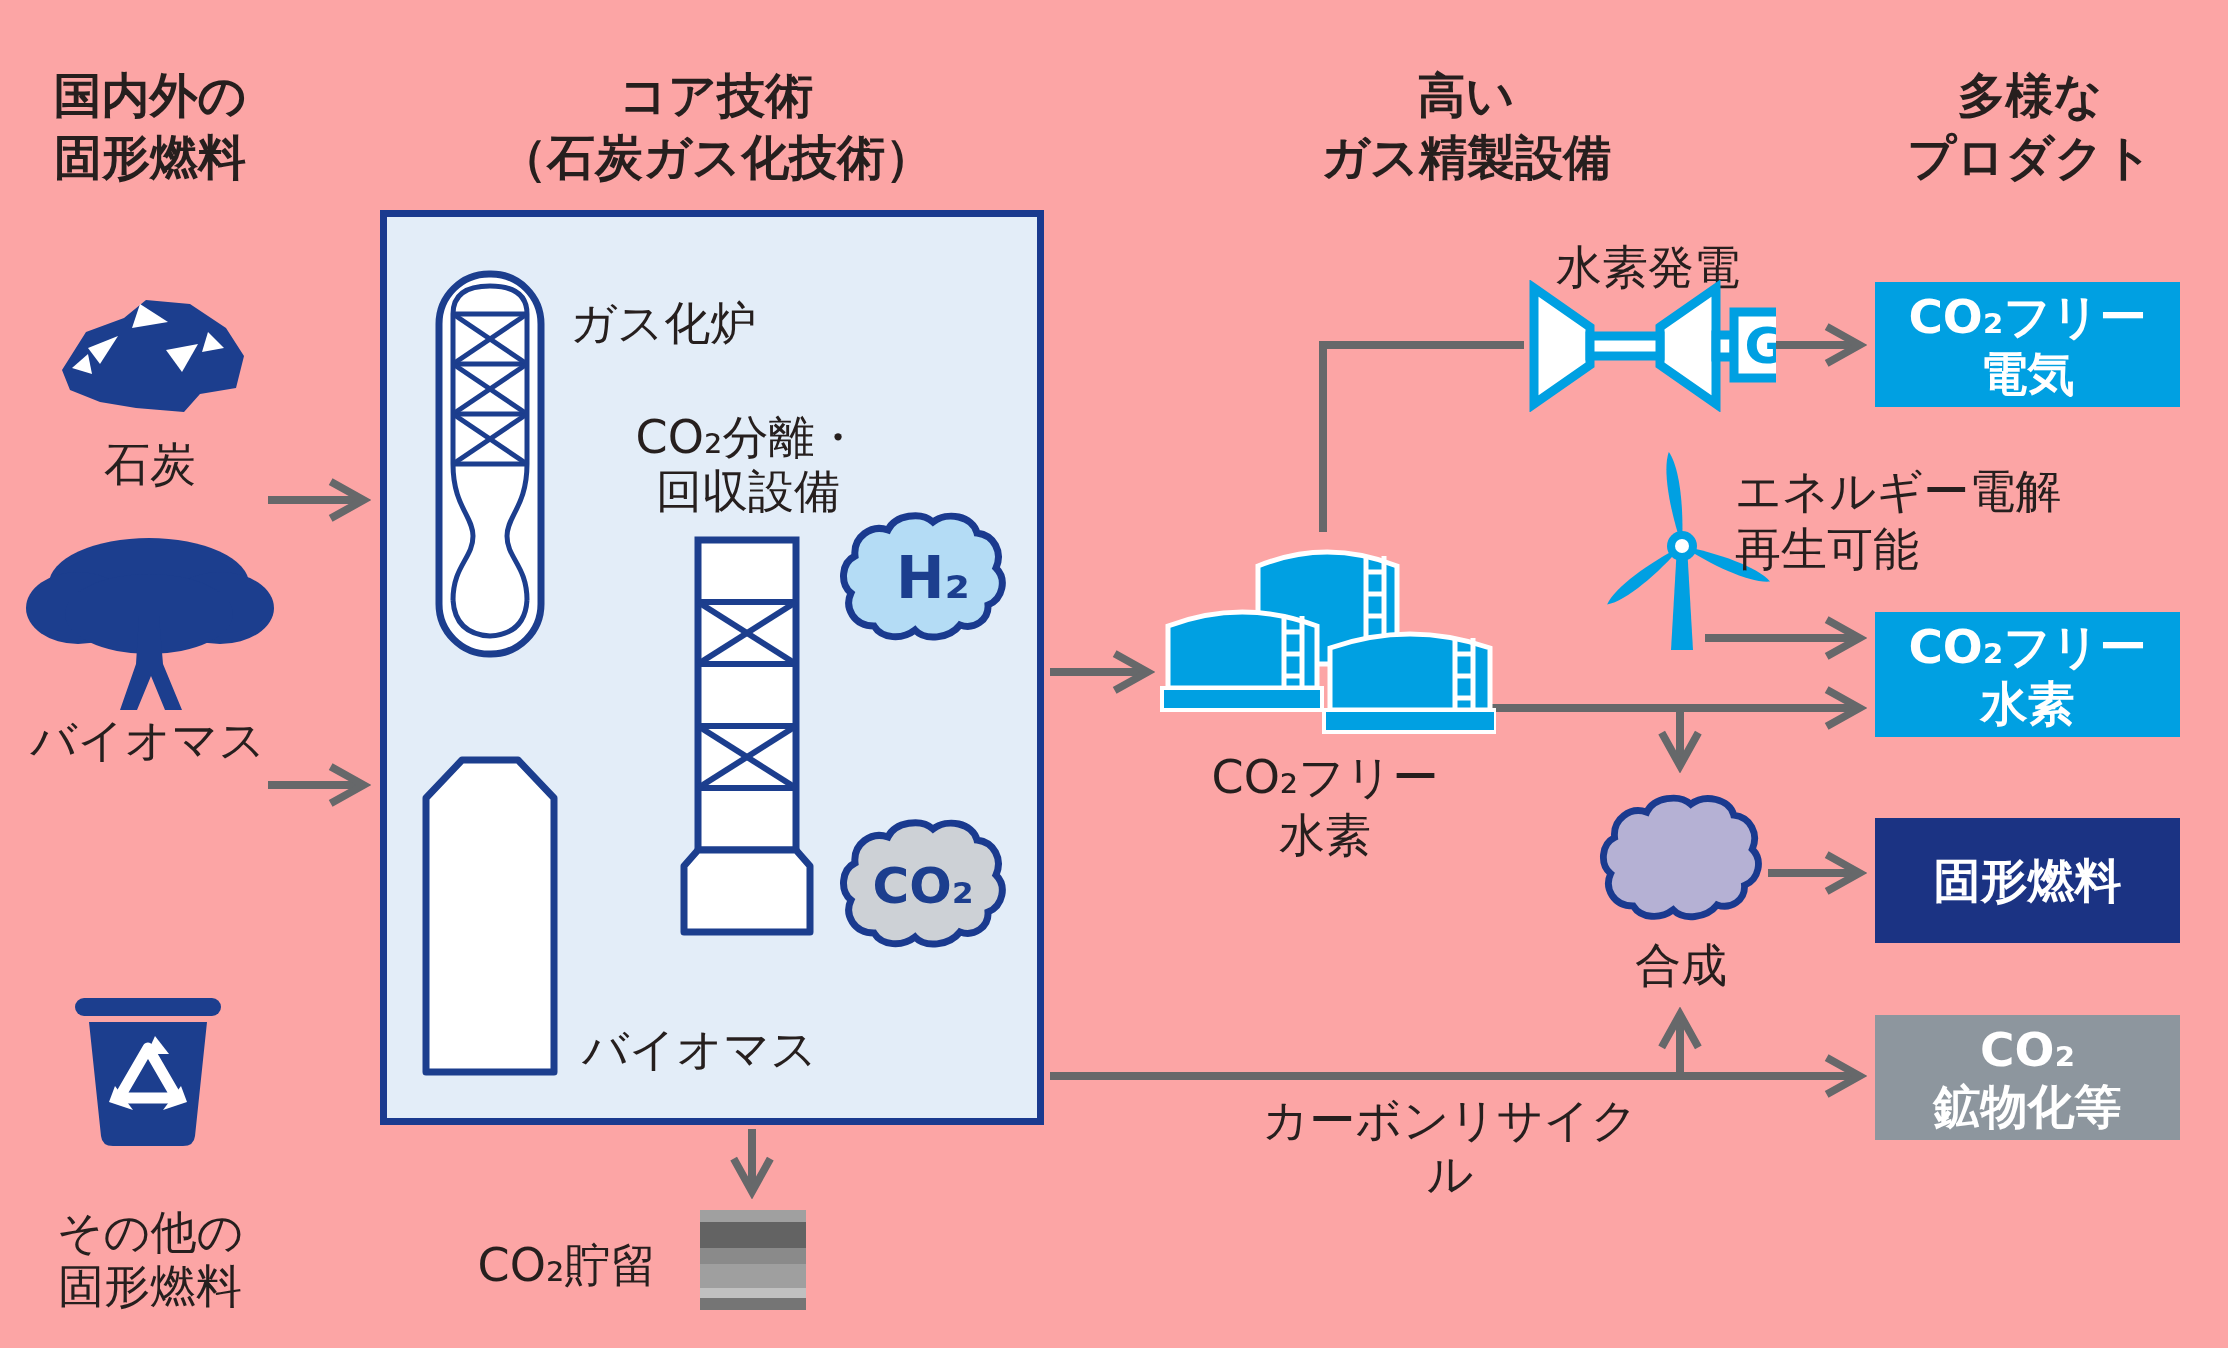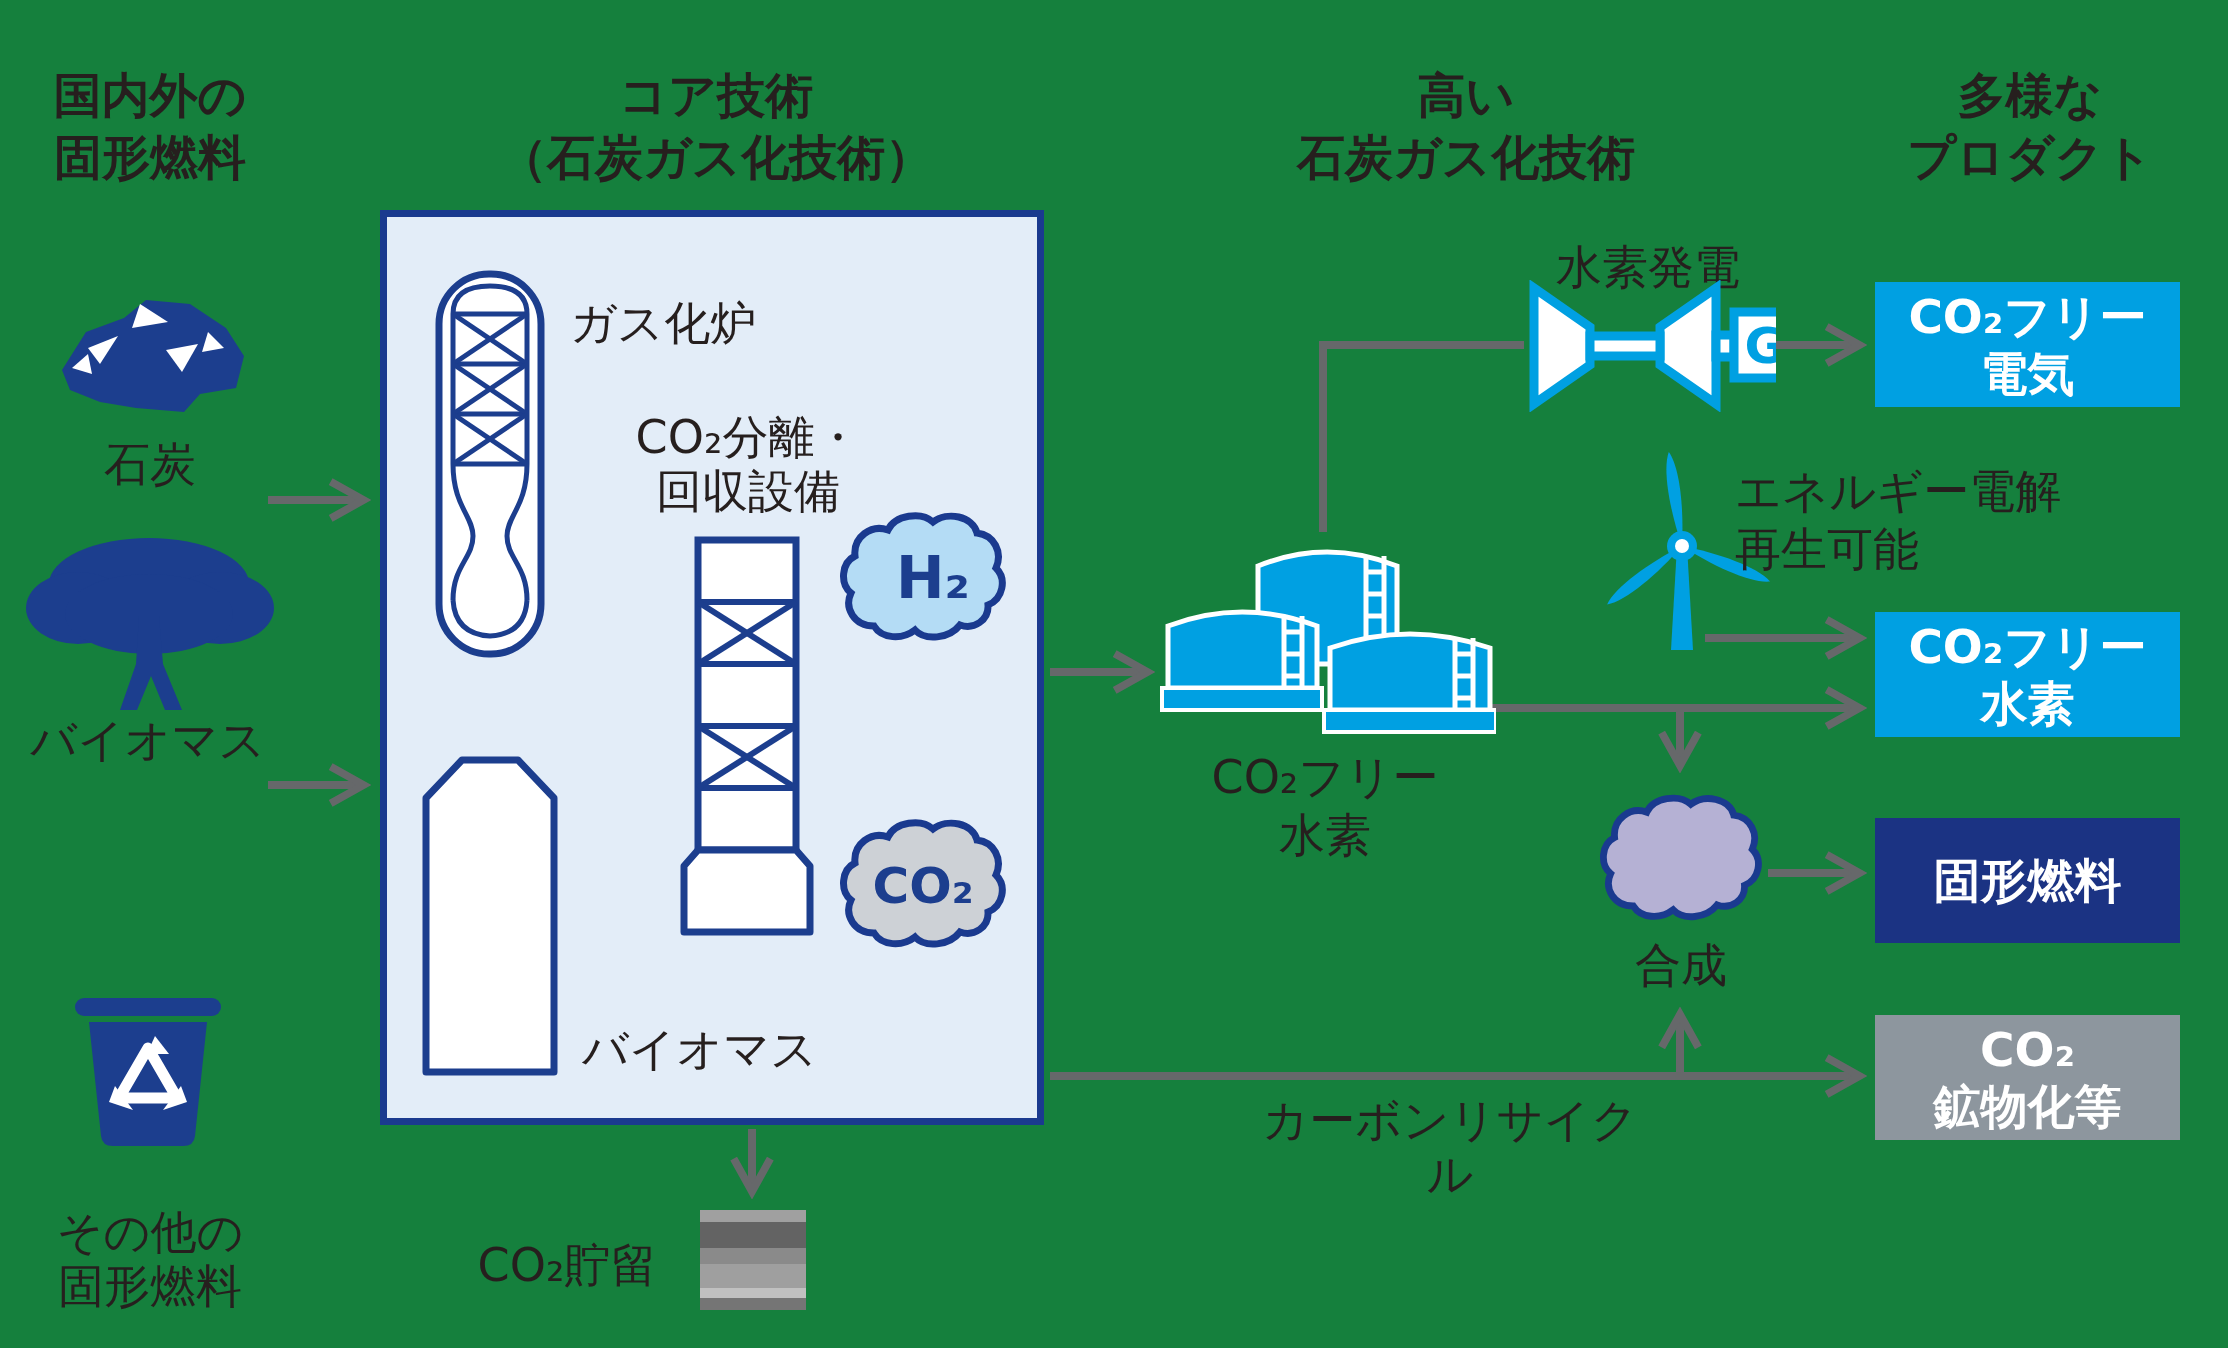--- a/index.html
+++ b/index.html
@@ -1,17 +1,17 @@
 <!DOCTYPE html>
 <html><head>
 <meta charset="utf-8">
 <style>
   html,body{margin:0;padding:0;background:#ffffff;}
   .canvas{
-    position:relative;width:2228px;height:1348px;background:#15803d;overflow:hidden;
+    position:relative;width:2228px;height:1348px;background:#fca5a5;overflow:hidden;
     font-family:"DejaVu Sans","Liberation Sans",sans-serif;color:#261f1e;
   }
   .abs{position:absolute;}
   svg{display:block;}
   
   .hdr{position:absolute;text-align:center;font-weight:bold;font-size:48px;line-height:62px;color:#261f1e;}
   .hdr span{display:block;}
   
   .lbl{position:absolute;font-size:46px;line-height:54px;color:#261f1e;}
   .lbl.center{text-align:center;}
@@ -41,21 +41,21 @@
   <div class="hdr" style="left:28px;top:64px;width:244px;">
     <span>国内外の</span>
     <span>固形燃料</span>
   </div>
   <div class="hdr" style="left:416px;top:64px;width:600px;">
     <span>コア技術</span>
     <span>（石炭ガス化技術）</span>
   </div>
   <div class="hdr" style="left:1216px;top:64px;width:500px;">
     <span>高い</span>
-    <span>石炭ガス化技術</span>
+    <span>ガス精製設備</span>
   </div>
   <div class="hdr" style="left:1780px;top:64px;width:500px;">
     <span>多様な</span>
     <span>プロダクト</span>
   </div>
 
   <svg class="abs" style="left:0;top:0;" width="2228" height="1348" viewBox="0 0 2228 1348">
     <defs>
       <marker id="mg" viewBox="0 0 12 12" refX="9" refY="6" markerWidth="5.5" markerHeight="5.5" orient="auto">
         <path d="M1,1 L10,6 L1,11" fill="none" stroke="#66686a" stroke-width="2.1"></path>

